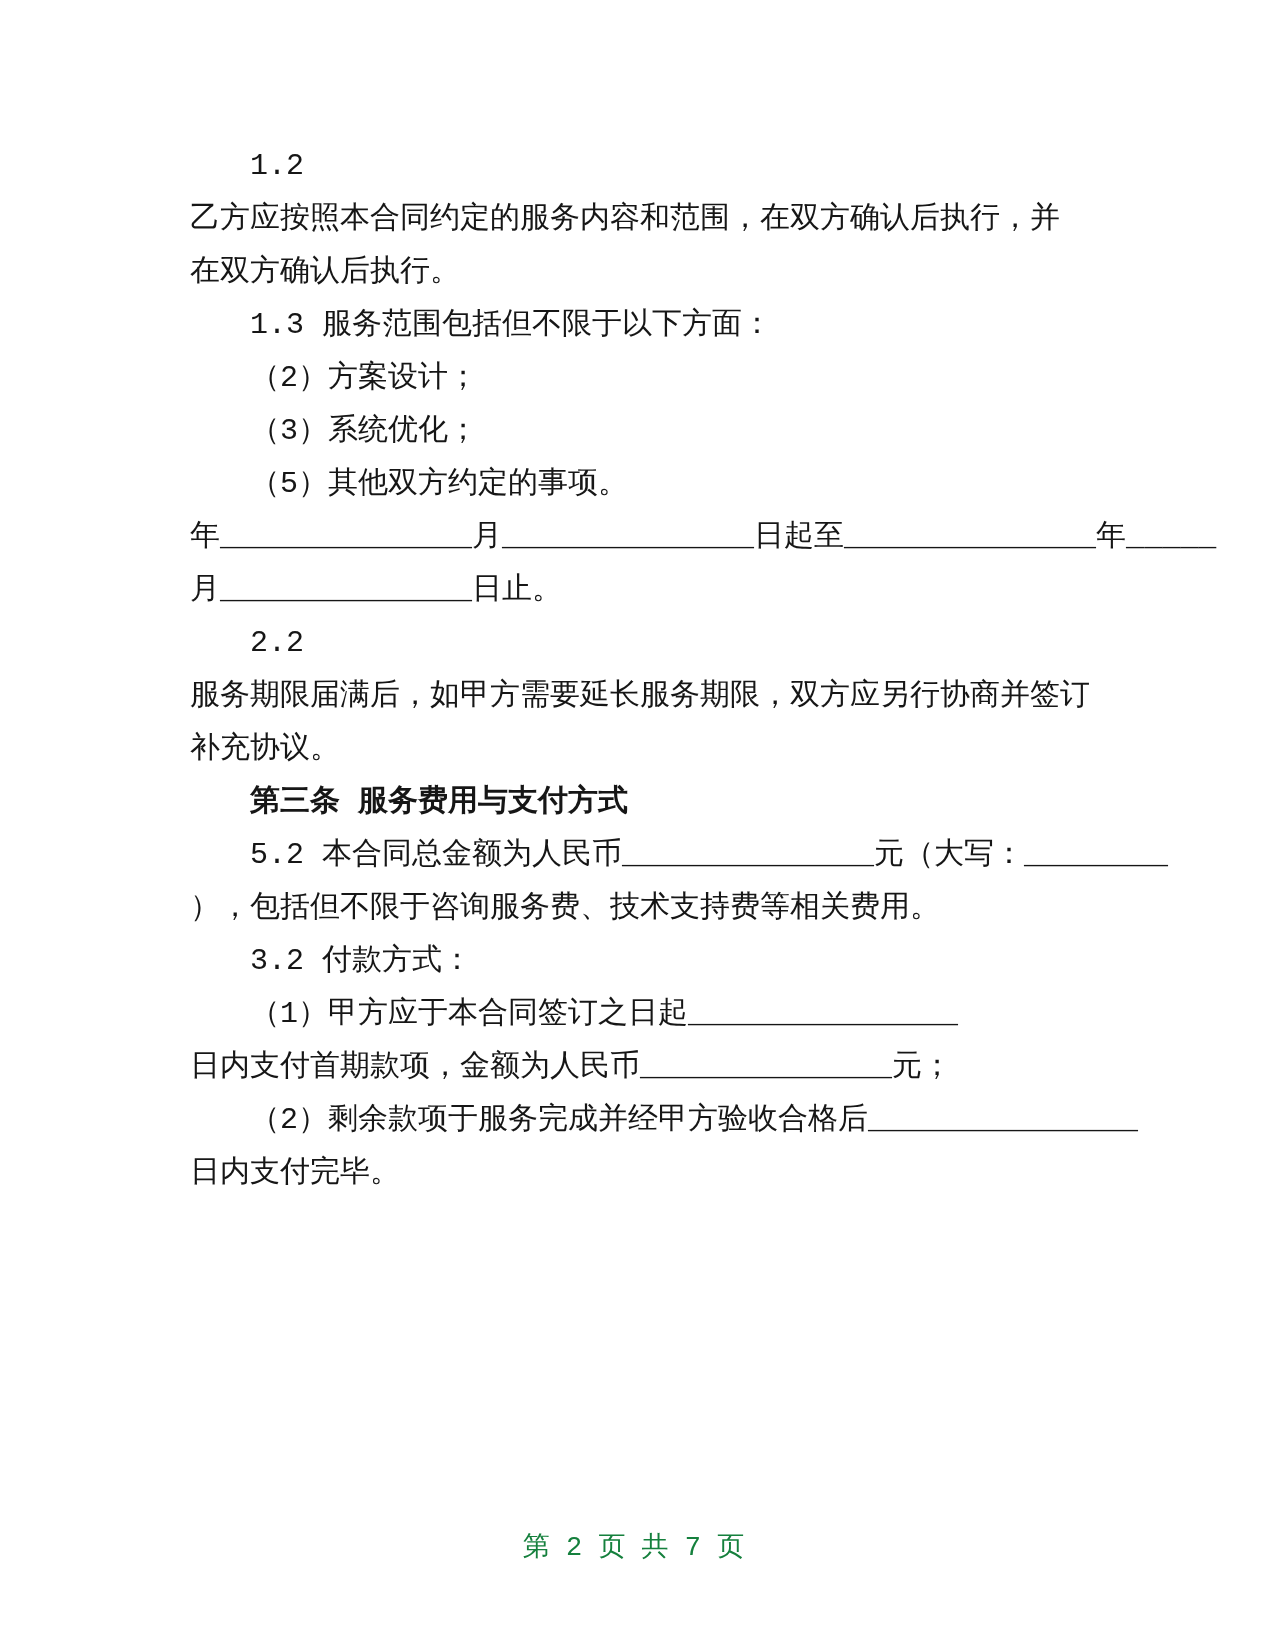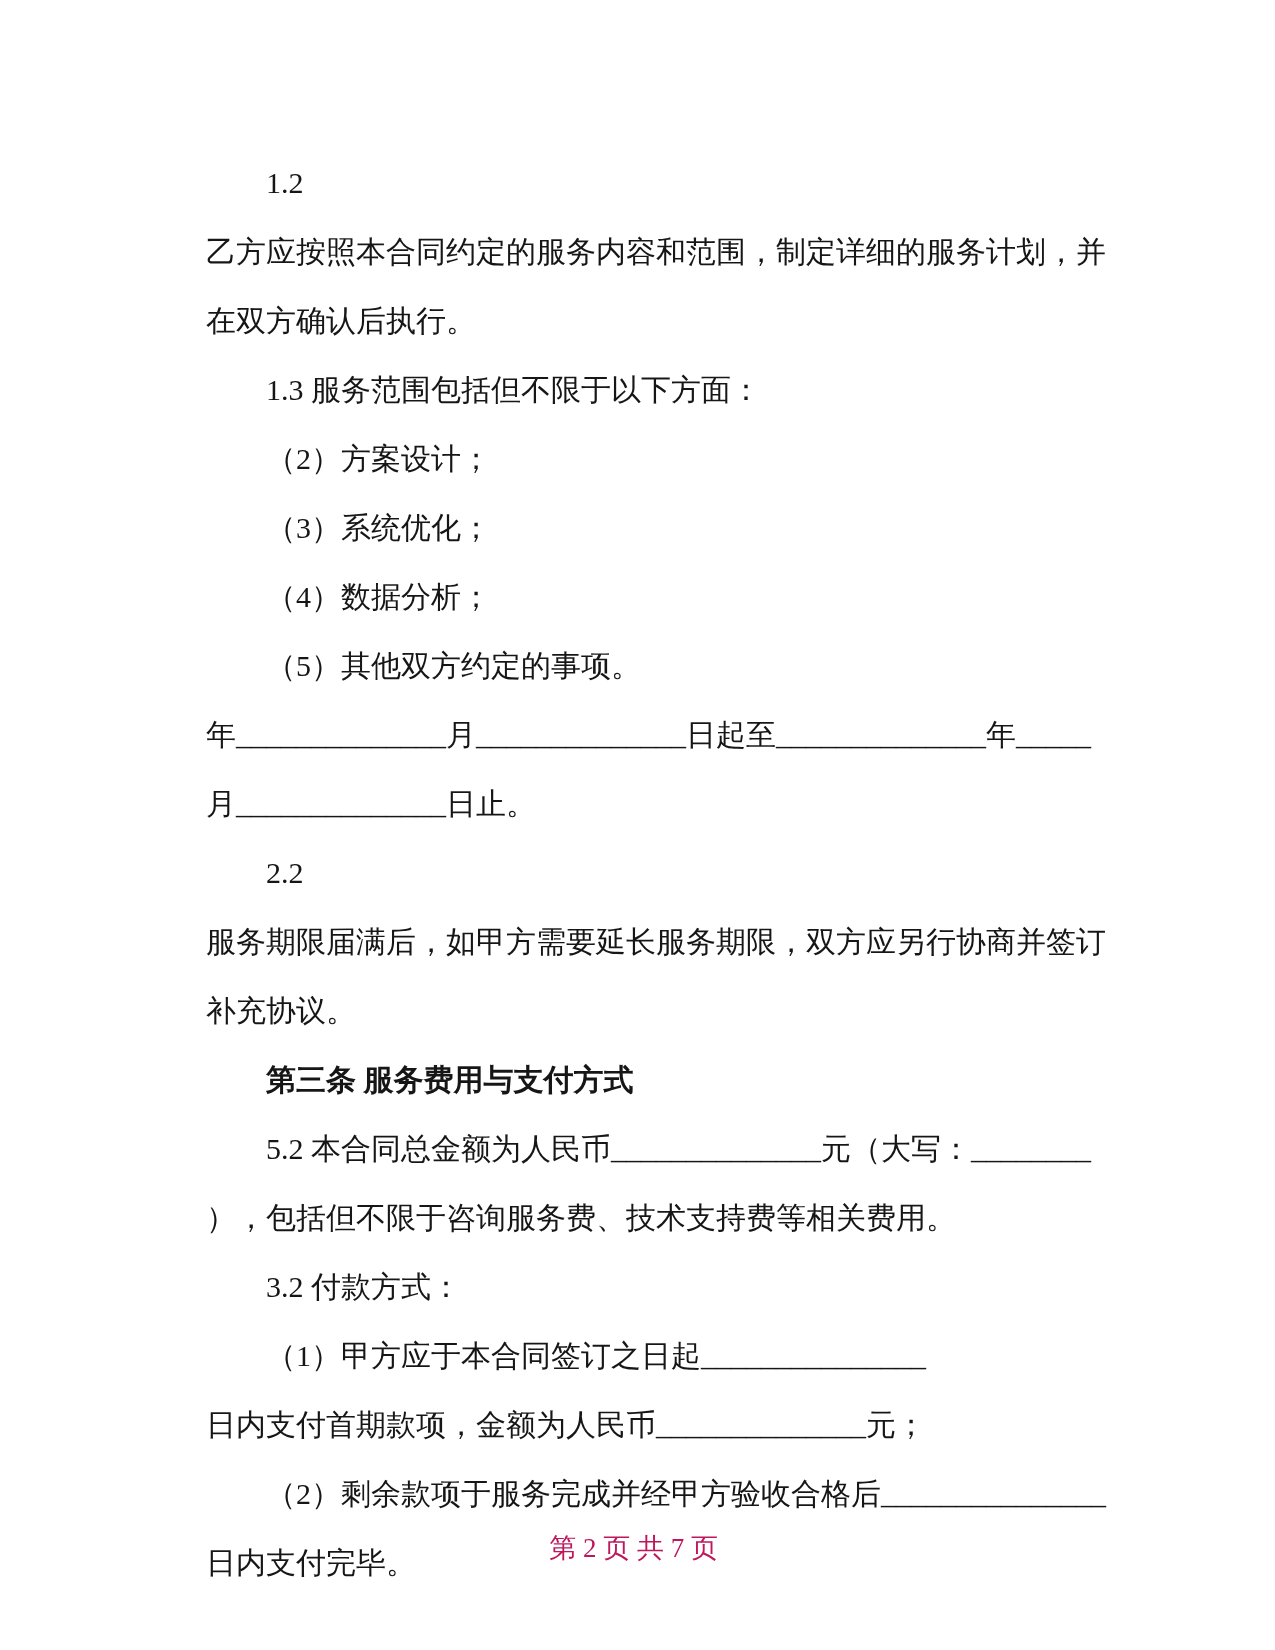--- a/index.html
+++ b/index.html
@@ -16,58 +16,58 @@
     font-family: "Liberation Serif", "DejaVu Serif", serif;
     color: #161616;
   }
   .content {
     position: absolute;
     left: 190px;
     top: 140px;
     width: 905px;
   }
   .line {
-    margin: 16px;
+    margin: 0;
     padding: 0;
     font-size: 30px;
     line-height: 53px;
     white-space: nowrap;
     font-weight: 400;
+    font-family: Liberation Mono, monospace;
   }
   .line.indent {
     padding-left: 60px;
   }
   .line.bold {
     font-weight: 700;
   }
   .footer {
     position: absolute;
     left: 0;
     right: 8px;
     top: 1528px;
     text-align: center;
-    font-family: Liberation Serif, serif;
+    font-family: Liberation Mono, monospace;
     font-size: 27px;
     line-height: 40px;
-    color: #be185d;
+    color: #15803d;
   }
 </style>
 </head>
 <body>
 
 <div class="page">
   <div class="content">
 
   <p class="line indent">1.2</p>
-      <p class="line">乙方应按照本合同约定的服务内容和范围，制定详细的服务计划，并</p>
+      <p class="line">乙方应按照本合同约定的服务内容和范围，在双方确认后执行，并</p>
       <p class="line">在双方确认后执行。</p>
       <p class="line indent">1.3 服务范围包括但不限于以下方面：</p>
       <p class="line indent">（2）方案设计；</p>
       <p class="line indent">（3）系统优化；</p>
-      <p class="line indent">（4）数据分析；</p>
       <p class="line indent">（5）其他双方约定的事项。</p>
       <p class="line">年______________月______________日起至______________年_____</p>
       <p class="line">月______________日止。</p>
       <p class="line indent">2.2</p>
       <p class="line">服务期限届满后，如甲方需要延长服务期限，双方应另行协商并签订</p>
       <p class="line">补充协议。</p>
       <p class="line indent bold">第三条 服务费用与支付方式</p>
       <p class="line indent">5.2 本合同总金额为人民币______________元（大写：________</p>
       <p class="line">），包括但不限于咨询服务费、技术支持费等相关费用。</p>
       <p class="line indent">3.2 付款方式：</p>

